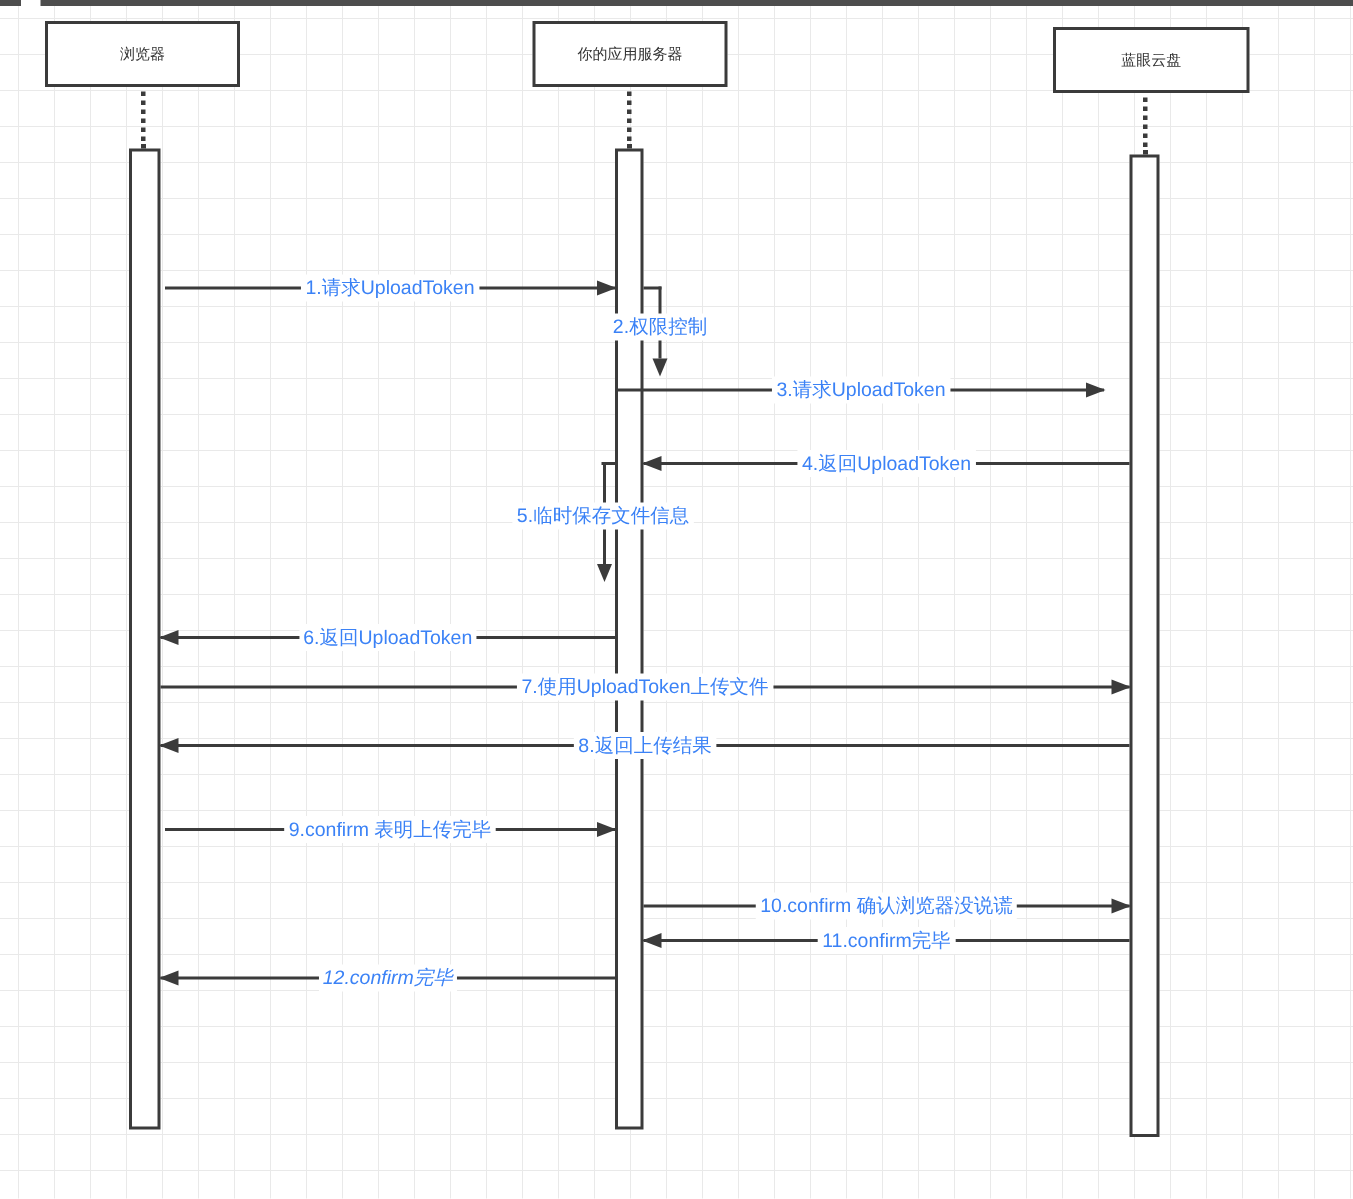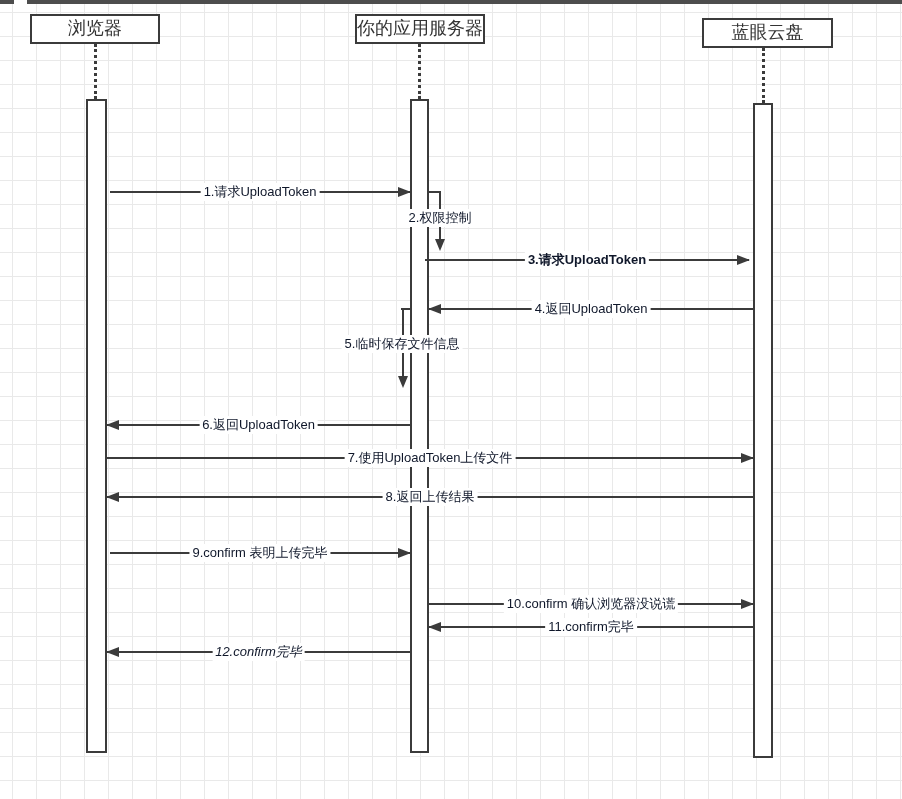--- a/index.html
+++ b/index.html
@@ -9,35 +9,35 @@
     background-color:#ffffff;
     background-image:
       linear-gradient(to right,#e9e9e9 1px,transparent 1px),
       linear-gradient(to bottom,#e9e9e9 1px,transparent 1px);
     background-size:24px 24px;
     background-position:12px 12px;
   }
   .topstrip{position:absolute;left:0;top:0;width:902px;height:4px;background:#4d4d4d;}
   .topstrip-gap{position:absolute;left:14px;top:0;width:13px;height:4px;background:#ffffff;}
   .actor{
-    position:absolute;height:30px;background:#ffffff;border:2px solid #3b3b3b;
-    box-sizing:border-box;display:flex;align-items:flex-start;justify-content:center;
-    font-size:18px;color:#333333;z-index:3;
+    position:absolute;height:44px;background:#ffffff;border:2px solid #3b3b3b;
+    box-sizing:border-box;display:flex;align-items:center;justify-content:center;
+    font-size:10px;color:#333333;z-index:3;
   }
   .lifeline{position:absolute;width:0;border-left:3px dotted #3b3b3b;z-index:1;}
   .bar{position:absolute;background:#ffffff;border:2px solid #3b3b3b;box-sizing:border-box;z-index:2;}
   .msg{position:absolute;height:2px;z-index:4;}
   .msg .line{position:absolute;left:0;top:0;right:0;height:2px;background:#3b3b3b;}
   .msg .head-right{position:absolute;right:-1px;top:-4px;width:0;height:0;
     border-left:13px solid #3b3b3b;border-top:5px solid transparent;border-bottom:5px solid transparent;}
   .msg .head-left{position:absolute;left:-1px;top:-4px;width:0;height:0;
     border-right:13px solid #3b3b3b;border-top:5px solid transparent;border-bottom:5px solid transparent;}
   .lbl{
     position:absolute;left:50%;top:1px;transform:translate(-50%,-50%);
-    background:#ffffff;padding:0 3px;font-size:13px;color:#0f172a;white-space:nowrap;z-index:5;
+    background:#ffffff;padding:0 3px;font-size:13px;color:#3b82f6;white-space:nowrap;z-index:5;
   }
   .selfmsg{position:absolute;z-index:4;}
   .selfmsg .h{position:absolute;height:2px;background:#3b3b3b;top:0;}
   .selfmsg .v{position:absolute;width:2px;background:#3b3b3b;top:0;}
   .selfmsg .head-down{position:absolute;width:0;height:0;
     border-left:5px solid transparent;border-right:5px solid transparent;border-top:12px solid #3b3b3b;}
   .selfmsg .lbl{left:auto;top:auto;}
   .note{
     position:absolute;left:8px;top:762px;width:180px;text-align:center;
     font-size:14px;line-height:16px;color:#333333;white-space:pre-line;z-index:3;
@@ -76,21 +76,21 @@
     <div class="lbl">1.请求UploadToken</div>
   </div>
 
   <div class="selfmsg" style="left:429px;top:191px;">
     <div class="h" style="left:0;width:12px;"></div>
     <div class="v" style="left:10px;height:48px;"></div>
     <div class="head-down" style="left:6px;top:48px;"></div>
     <div class="lbl" style="left:11px;top:27px;transform:translate(-50%,-50%);">2.权限控制</div>
   </div>
 
-  <div class="msg" style="left:425px;top:259px;width:324px;font-weight:bold;">
+  <div class="msg" style="left:412px;top:259px;width:324px;">
     <div class="line"></div>
     <div class="head-right"></div>
     <div class="lbl">3.请求UploadToken</div>
   </div>
 
   <div class="msg" style="left:429px;top:308px;width:324px;text-align:center;">
     <div class="line"></div>
     <div class="head-left"></div>
     <div class="lbl">4.返回UploadToken</div>
   </div>

